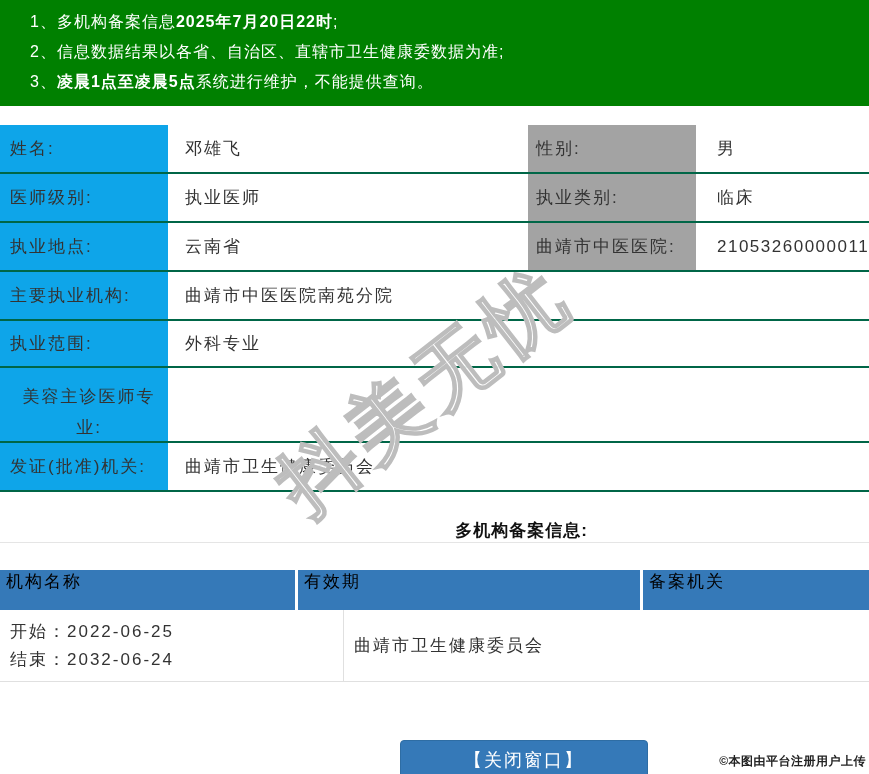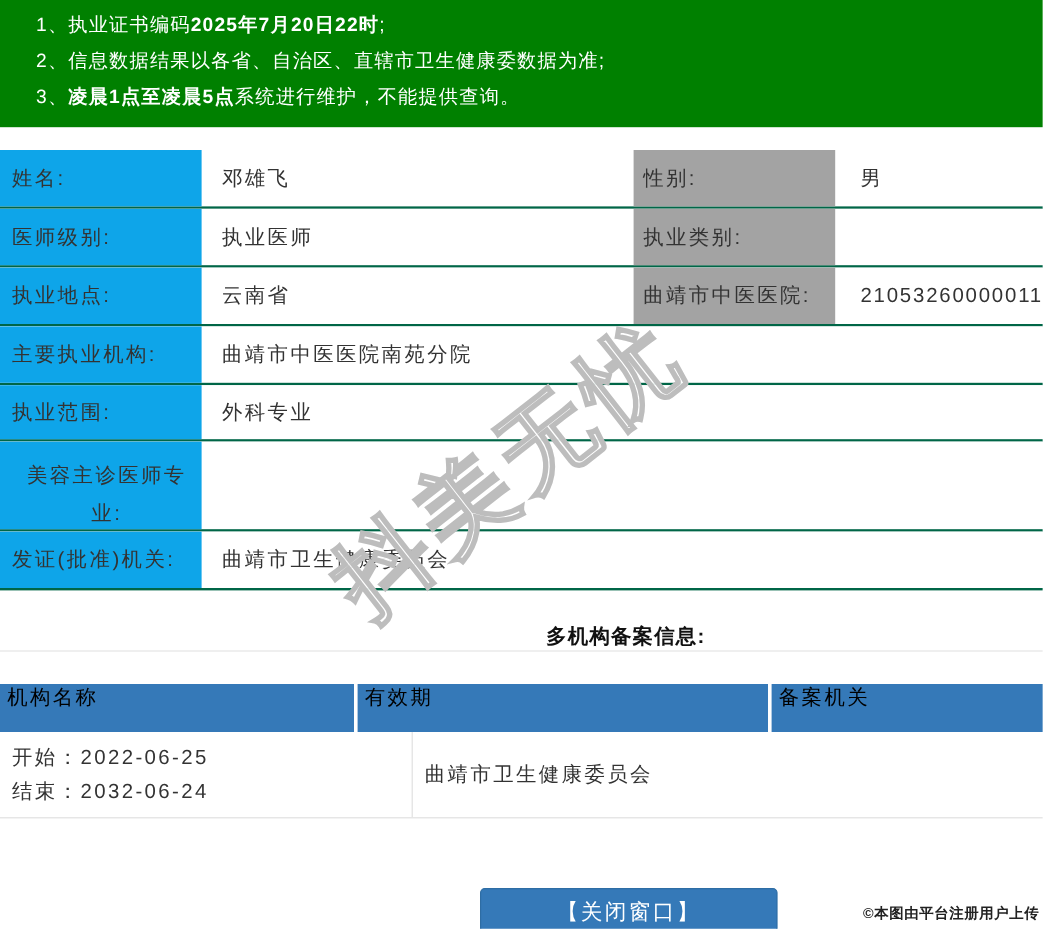--- a/index.html
+++ b/index.html
@@ -117,21 +117,21 @@
     -webkit-text-stroke:2px #bdbdbd;
     z-index:6;
     pointer-events:none;
     white-space:nowrap;
   }
 </style>
 </head>
 <body>
 
 <div class="banner">
-  <div class="line"><span>1、</span><span>执业证书编码</span><b>2025年7月20日22时</b><span>;</span></div>
+  <div class="line"><span>1、</span><span>多机构备案信息</span><b>2025年7月20日22时</b><span>;</span></div>
   <div class="line"><span>2、</span><span>信息数据结果以各省、自治区、直辖市卫生健康委数据为准;</span><b></b><span></span></div>
   <div class="line"><span>3、</span><span></span><b>凌晨1点至凌晨5点</b><span>系统进行维护，不能提供查询。</span></div>
 </div>
 
 <div class="profile">
 
   <div class="prow h49">
     <div class="pcell plabel">
         <span>姓名:</span>
       </div>
@@ -148,20 +148,23 @@
 
   <div class="prow h49">
     <div class="pcell plabel">
         <span>医师级别:</span>
       </div>
     <div class="pcell pvalue1">
         <span>执业医师</span>
       </div>
     <div class="pcell plabel2">
         <span>执业类别:</span>
+      </div>
+    <div class="pcell pvalue2">
+        <span>临床</span>
       </div>
   </div>
 
   <div class="prow h49">
     <div class="pcell plabel">
         <span>执业地点:</span>
       </div>
     <div class="pcell pvalue1">
         <span>云南省</span>
       </div>

